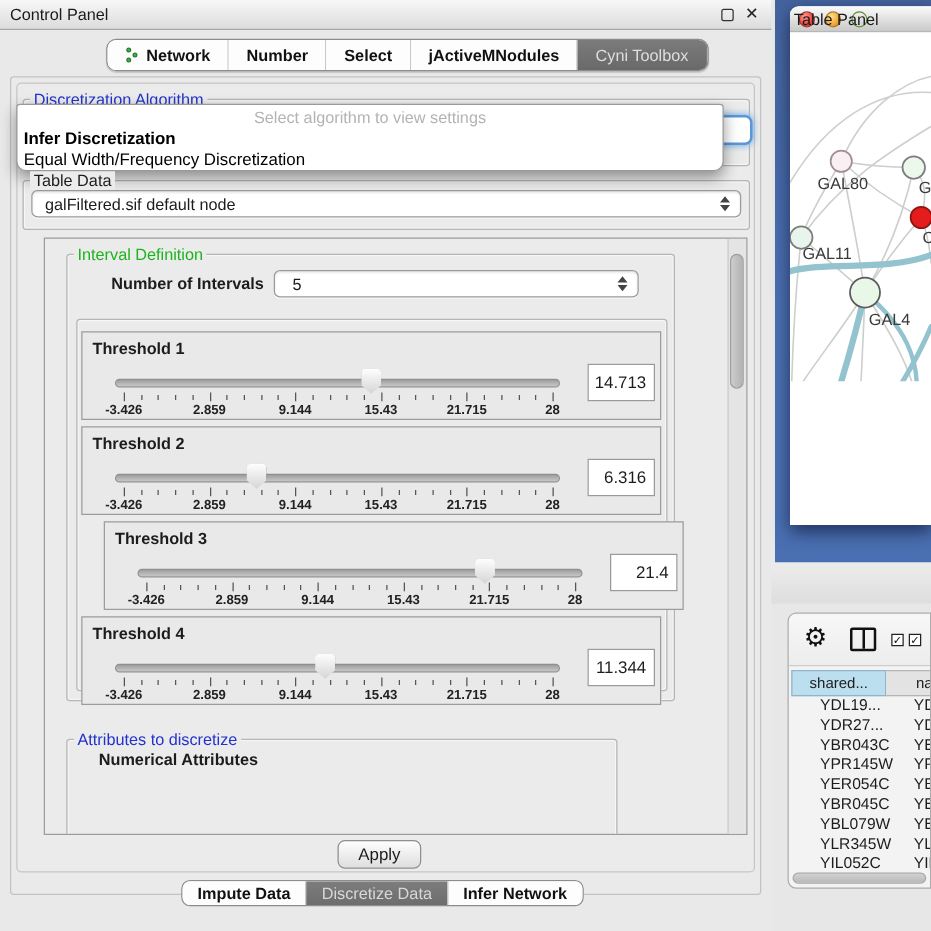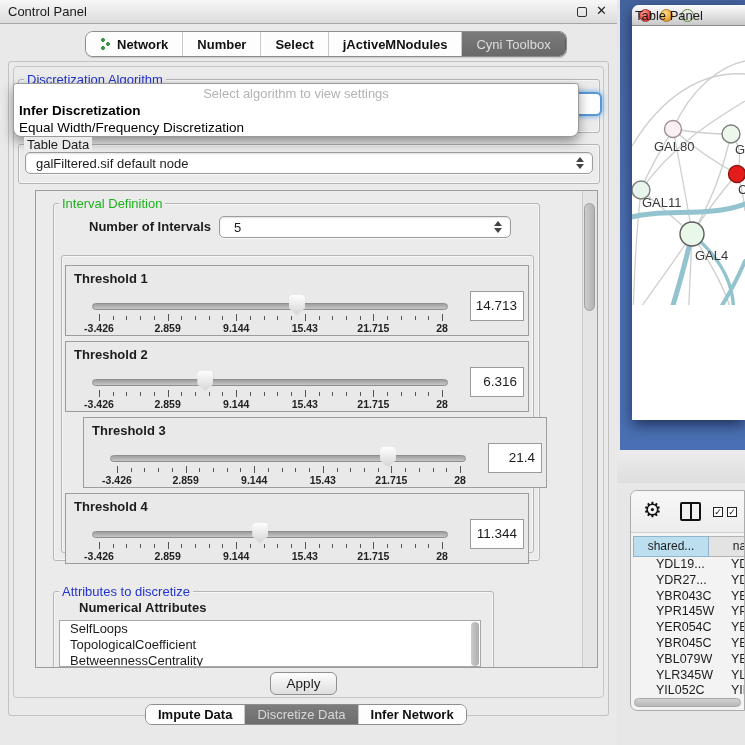--- a/index.html
+++ b/index.html
@@ -365,26 +365,20 @@
             <span class="ticklab" style="left: 205.8px;">15.43</span>
             <span class="ticklab" style="left: 274.4px;">21.715</span>
             <span class="ticklab" style="left: 343px;">28</span>
           </div>
         <div class="valuebox">11.344</div>
       </div>
 
       <div class="abs group-border" style="left:17px;top:400px;width:441px;height:90px;"></div>
       <div class="abs group-title blue" style="left:23px;top:393px;">Attributes to discretize</div>
       <div class="abs" style="left:20px;top:409px;font-size:13px;font-weight:bold;margin-left:23px;">Numerical Attributes</div>
-      <div class="listbox">
-        <div class="attr-item">SelfLoops</div>
-          <div class="attr-item">TopologicalCoefficient</div>
-          <div class="attr-item">BetweennessCentrality</div>
-          <div class="list-vthumb"></div>
-      </div>
 
       <div class="vtrack"></div>
       <div class="vthumb"></div>
     </div>
 
     <div class="abs apply-btn">Apply</div>
 
     <div class="abs bottom-tabs">
       <div class="btab">Impute Data</div>
       <div class="btab sel">Discretize Data</div>

